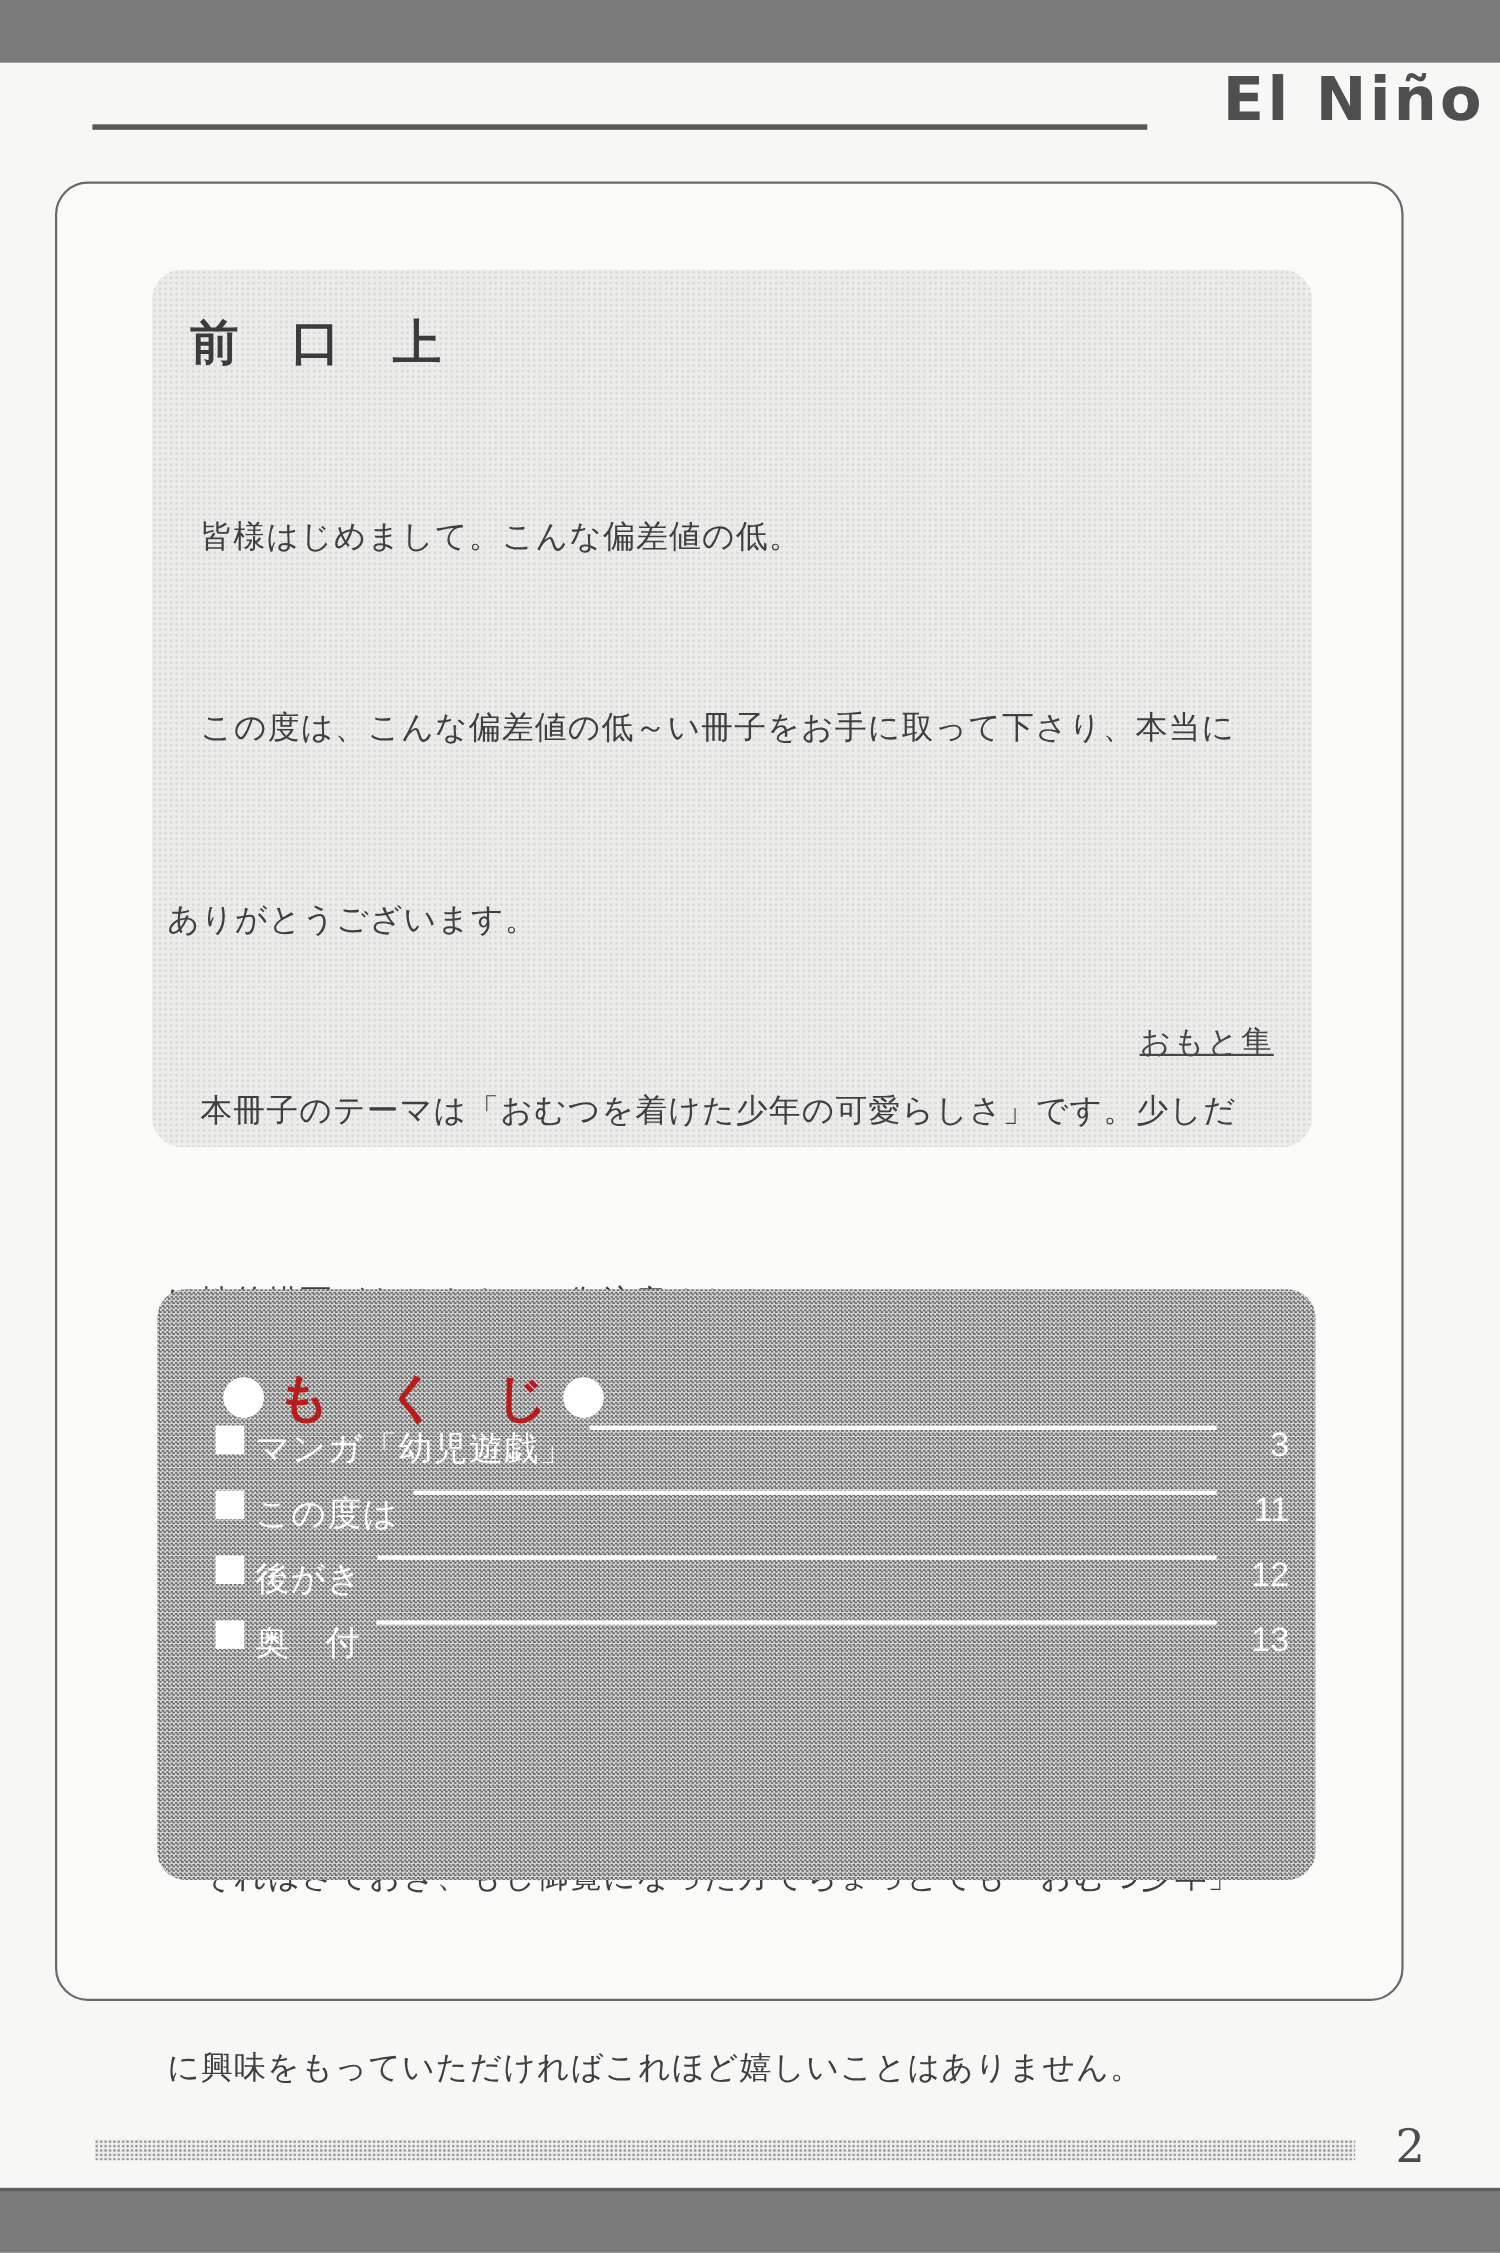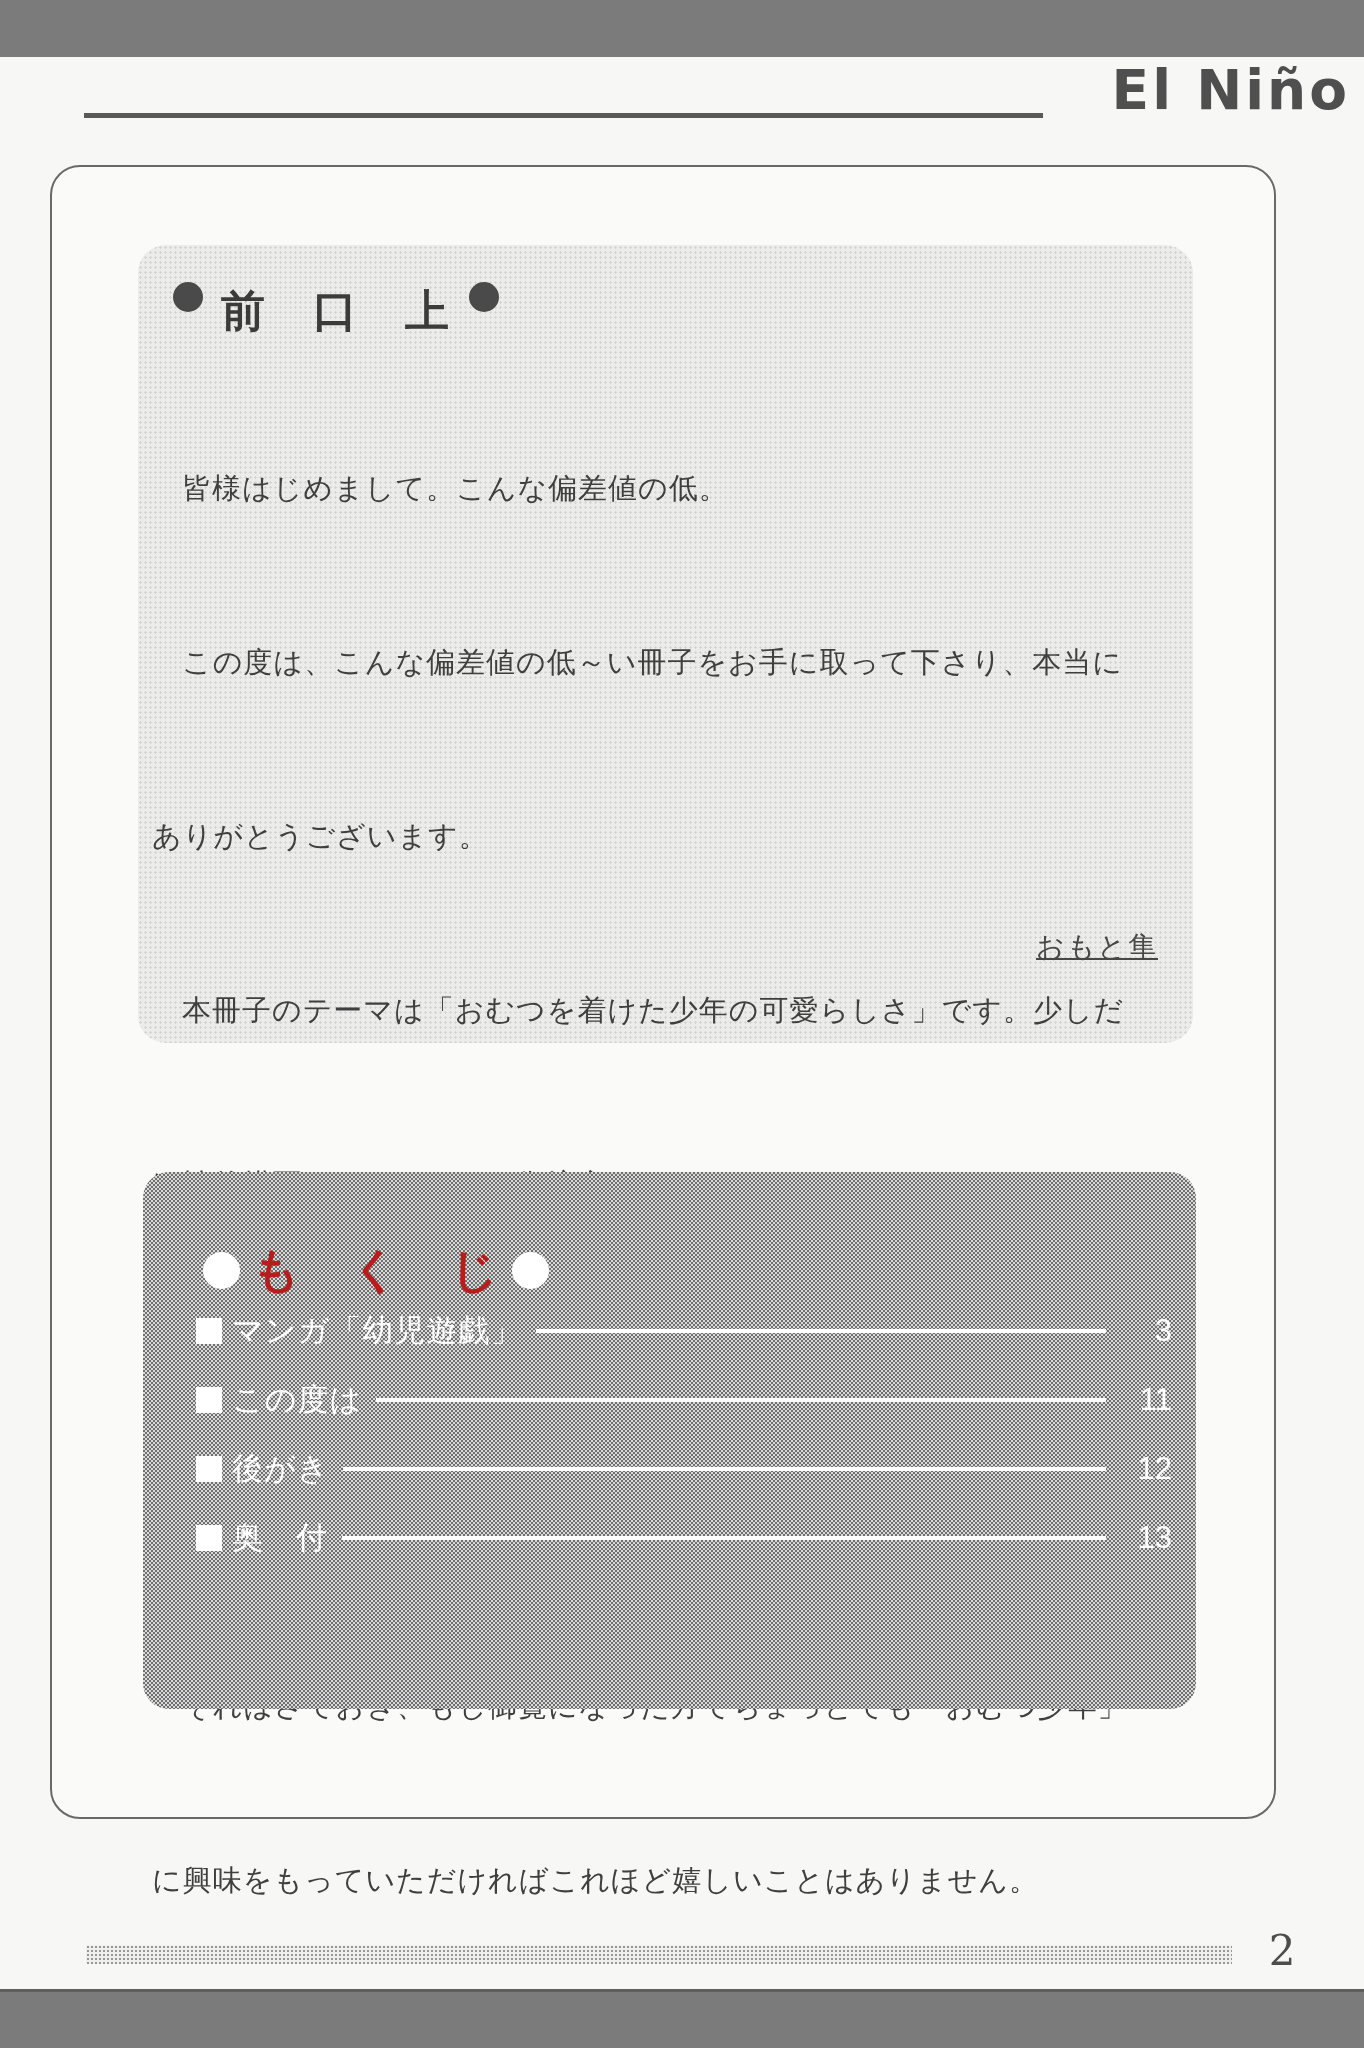--- a/index.html
+++ b/index.html
@@ -31,21 +31,21 @@
 
   
   .preface-box{
     left:138px;top:245px;width:1055px;height:798px;border-radius:28px;
     background-color:#ececeb;
     background-image:radial-gradient(#d5d5d4 1.1px, transparent 1.4px);
     background-size:5px 5px;
   }
   .preface-title{
     left:173px;top:282px;height:52px;
-    display:flex;align-items:flex-start;gap:18px;
+    display:flex;align-items:center;gap:0;flex-direction:column;
   }
   .dot-icon{width:30px;height:30px;border-radius:50%;background:#4a4a4a;display:inline-block;}
   .preface-title-text{
     font-size:44px;color:#3b3b3b;font-weight:bold;white-space:pre;letter-spacing:2px;
   }
   .preface-body{
     left:152px;top:343px;width:1005px;
     font-size:29px;line-height:58px;color:#3f3f3f;
     white-space:pre;letter-spacing:1px;
   }
@@ -64,21 +64,21 @@
   }
   .toc-title{
     left:203px;top:1244px;height:52px;
     display:flex;align-items:center;gap:12px;
   }
   .toc-dot-icon{width:37px;height:37px;border-radius:50%;background:#ffffff;display:inline-block;}
   .toc-title-text{
     font-size:47px;color:#b91c1c;font-weight:bold;white-space:pre;letter-spacing:2px;
   }
   .toc-rows{left:196px;top:1296px;width:976px;}
-  .toc-row{height:69px;display:flex;align-items:center;}
+  .toc-row{height:59px;display:flex;}
   .square-bullet-icon{width:26px;height:26px;background:#ffffff;display:inline-block;margin-right:10px;flex:0 0 auto;}
   .toc-label{font-size:31px;color:#ffffff;white-space:pre;letter-spacing:1px;}
   .toc-leader{flex:1 1 auto;height:4px;background:#ffffff;margin:0 14px;}
   .toc-page{font-size:31px;color:#ffffff;min-width:52px;text-align:right;flex:0 0 auto;}
 
   
   .footer-bar{
     left:86px;top:1945px;width:1146px;height:19px;
     background-color:#efefee;
     background-image:radial-gradient(#979797 1px, transparent 1.3px);

